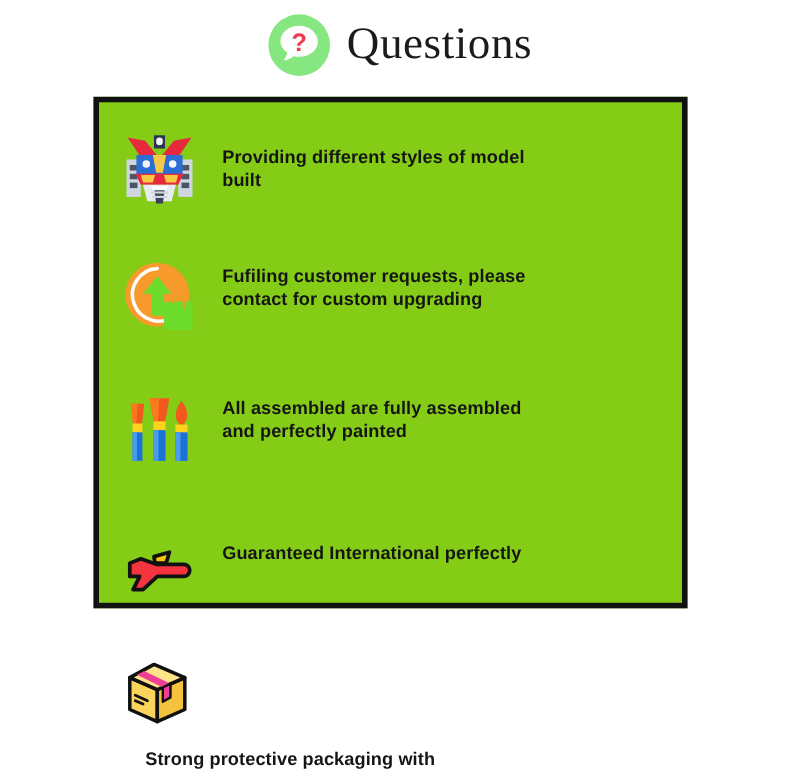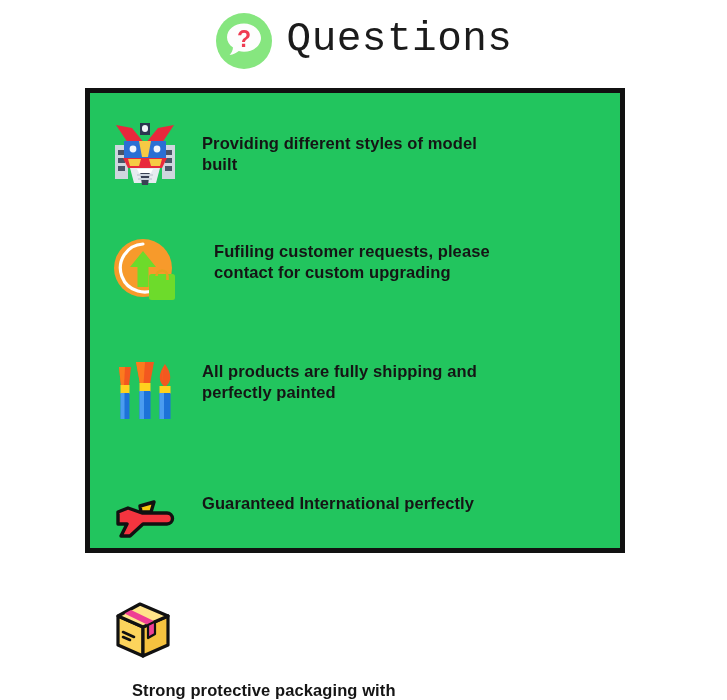--- a/index.html
+++ b/index.html
@@ -27,40 +27,40 @@
     justify-content: center;
     gap: 14px;
   }
   .header-icon {
     width: 58px;
     height: 58px;
     flex: 0 0 58px;
     position: relative;
   }
   .header-title {
-    font-family: Liberation Mono, monospace;
+    font-family: Liberation Serif, serif;
     font-size: 41px;
     font-weight: 300;
     color: #1b1b1b;
     letter-spacing: 0.5px;
     line-height: 1;
     padding-bottom: 4px;
     white-space: nowrap;
   }
 
   
   .panel {
     position: absolute;
     left: 85px;
     top: 88px;
     width: 540px;
     height: 465px;
     box-sizing: border-box;
     border: 5px solid #111111;
-    background: #22c55e;
+    background: #84cc16;
   }
 
   .list {
     position: absolute;
     left: 0;
     top: 0;
     width: 100%;
     height: 100%;
   }
 
@@ -83,21 +83,21 @@
     font-weight: bold;
     color: #151515;
     line-height: 1.28;
     letter-spacing: 0.1px;
     width: 290px;
     padding-left: 22px;
   }
 
   
   .row-0 { top: 26px; }
-  .row-1 { top: 140px; gap: 12px; }
+  .row-1 { top: 140px; }
   .row-2 { top: 261px; }
   .row-3 { top: 385px; }
   .row-4 { top: 497px; flex-direction: column; }
 
   
   .row-0 .row-text { padding-top: 14px; }
   .row-1 .row-text { padding-top: 8px; }
   .row-2 .row-text { padding-top: 7px; }
   .row-3 .row-text { padding-top: 15px; }
   .row-4 .row-text { padding-top: 16px; }
@@ -198,21 +198,21 @@
           <rect x="29.5" y="37" width="11" height="28" fill="#1d72d8"></rect>
           <rect x="29.5" y="37" width="4.5" height="28" fill="#4a9cf0"></rect>
 
           <path d="M55 10 C62 20 62 28 55 33 C48 28 48 20 55 10 Z" fill="#f3581f"></path>
           <path d="M55 10 C51 19 51 27 55 33 C51.5 28 51 20 55 10 Z" fill="#fc7a1e"></path>
           <rect x="49.5" y="32" width="11" height="8" fill="#ffd21e"></rect>
           <rect x="49.5" y="39" width="11" height="26" fill="#1d72d8"></rect>
           <rect x="49.5" y="39" width="4.5" height="26" fill="#4a9cf0"></rect>
         </svg>
       </div>
-      <div class="row-text">All products are fully shipping and perfectly painted</div>
+      <div class="row-text">All assembled are fully assembled and perfectly painted</div>
     </div>
 
     <div class="row row-3">
       <div class="row-icon">
         <svg viewBox="0 0 70 70" width="70" height="70" aria-hidden="true">
 
           <path d="M30 22 L44 18 L41 28 L31 28 Z" fill="#f9c80e" stroke="#111111" stroke-width="3.4" stroke-linejoin="round"></path>
 
           <path d="M8 28 L18 24 L32 29 L57 29 a5.5 5.5 0 0 1 0 11 L33 40 L20 52 L11 52 L17 40 L8 40 Z" fill="#f4343f" stroke="#111111" stroke-width="3.4" stroke-linejoin="round"></path>
         </svg>

